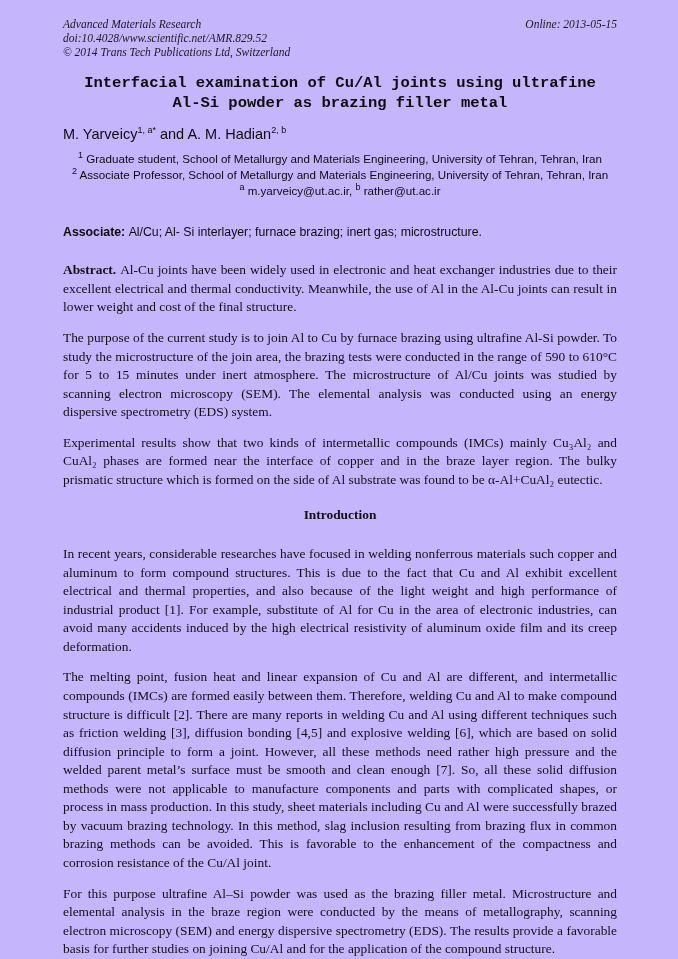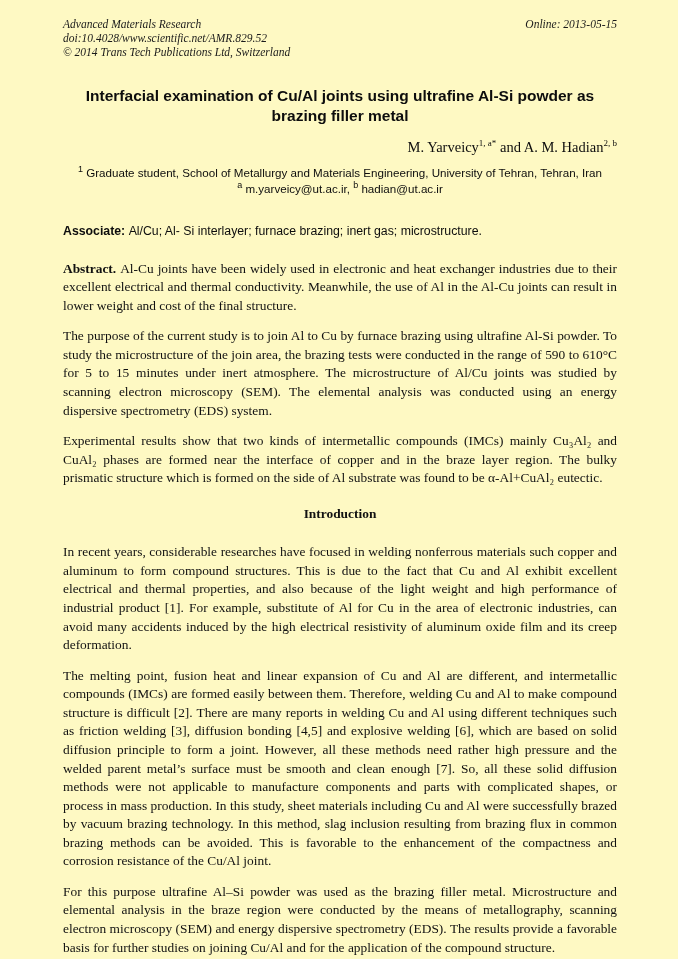--- a/index.html
+++ b/index.html
@@ -4,21 +4,21 @@
 <style>
   html, body {
     margin: 0;
     padding: 0;
     background: #ffffff;
   }
   .page {
     position: relative;
     width: 678px;
     height: 959px;
-    background: #fef9c3;
+    background: #c4b5fd;
     box-sizing: border-box;
     padding: 17px 61px 0 63px;
     color: #111111;
     overflow: hidden;
   }
   
   .jheader {
     display: flex;
     justify-content: space-between;
     align-items: flex-start;
@@ -26,32 +26,32 @@
     font-style: italic;
     font-size: 11.5px;
     line-height: 1.22;
     color: #1a1a1a;
   }
   .jheader-left div { white-space: nowrap; }
   .jheader-right { white-space: nowrap; }
 
   
   .paper-title {
-    font-family: Liberation Sans, sans-serif;
+    font-family: Liberation Mono, monospace;
     font-weight: bold;
     font-size: 15.5px;
     line-height: 1.3;
     text-align: center;
-    margin: 27px auto 0 auto;
+    margin: 14px auto 0 auto;
     max-width: 512px;
     color: #0d0d0d;
   }
   .authors {
-    text-align: right;
-    font-family: Liberation Serif, serif;
+    text-align: left;
+    font-family: Liberation Sans, sans-serif;
     font-size: 14.5px;
     margin-top: 13px;
     color: #0d0d0d;
   }
   .authors sup, .affils sup {
     font-size: 9px;
     line-height: 0;
   }
   .affils {
     text-align: center;
@@ -107,21 +107,22 @@
   </div>
 
   <h1 class="paper-title">Interfacial examination of Cu/Al joints using ultrafine Al-Si powder as brazing filler metal</h1>
 
   <div class="authors">
     <span>M. Yarveicy</span><sup>1, a*</sup><span> and </span><span>A. M. Hadian</span><sup>2, b</sup>
   </div>
 
   <div class="affils">
     <div><sup>1</sup><span> Graduate student, School of Metallurgy and Materials Engineering, University of Tehran, Tehran, Iran</span></div>
-    <div><sup>a</sup><span> m.yarveicy@ut.ac.ir, </span><sup>b</sup><span> hadian@ut.ac.ir</span></div>
+    <div><sup>2</sup><span> Associate Professor, School of Metallurgy and Materials Engineering, University of Tehran, Tehran, Iran</span></div>
+    <div><sup>a</sup><span> m.yarveicy@ut.ac.ir, </span><sup>b</sup><span> rather@ut.ac.ir</span></div>
   </div>
 
   <div class="keywords">
     <span class="kw-label">Associate: </span><span>Al/Cu; Al- Si interlayer; furnace brazing; inert gas; microstructure.</span>
   </div>
 
   <div class="body-text">
     <p><span class="bold-label">Abstract. </span><span>Al-Cu joints have been widely used in electronic and heat exchanger industries due to their excellent electrical and thermal conductivity. Meanwhile, the use of Al in the Al-Cu joints can result in lower weight and cost of the final structure.</span></p>
     <p>The purpose of the current study is to join Al to Cu by furnace brazing using ultrafine Al-Si powder. To study the microstructure of the join area, the brazing tests were conducted in the range of 590 to 610°C for 5 to 15 minutes under inert atmosphere. The microstructure of Al/Cu joints was studied by scanning electron microscopy (SEM). The elemental analysis was conducted using an energy dispersive spectrometry (EDS) system.</p>
     <p>Experimental results show that two kinds of intermetallic compounds (IMCs) mainly Cu₃Al₂ and CuAl₂ phases are formed near the interface of copper and in the braze layer region. The bulky prismatic structure which is formed on the side of Al substrate was found to be α-Al+CuAl₂ eutectic.</p>

